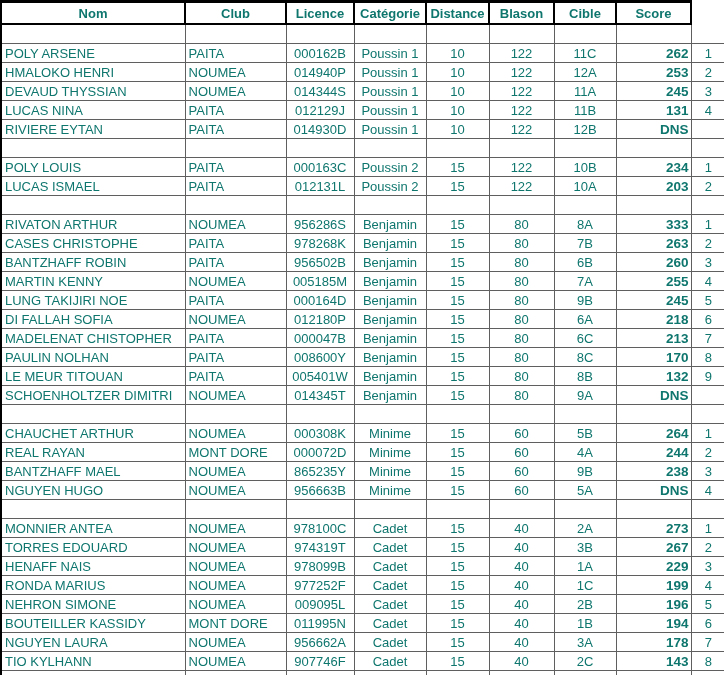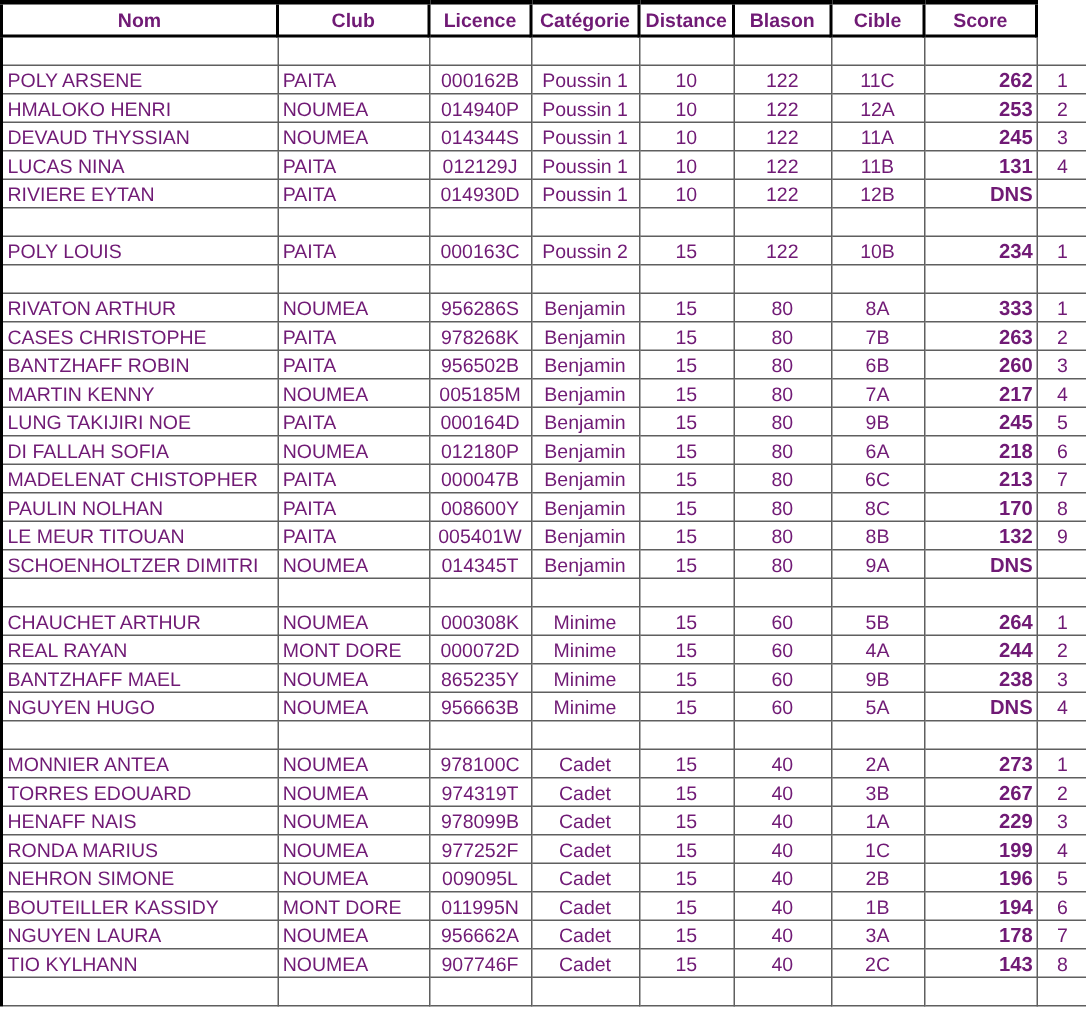--- a/index.html
+++ b/index.html
@@ -1,18 +1,18 @@
 <!DOCTYPE html>
 <html><head>
 <meta charset="utf-8">
 <style>
   html,body { margin:0; padding:0; background:#fff; }
   .sheet {
     width:724px; height:675px; overflow:hidden; background:#fff;
-    font-family:"Liberation Sans", sans-serif; color:#701a75;
+    font-family:"Liberation Sans", sans-serif; color:#0f766e;
     box-sizing:border-box;
   }
   table.results {
     border-collapse:collapse; table-layout:fixed; width:724px;
     border-left:2px solid #000;
   }
   col.c-nom{width:184px} col.c-club{width:101px} col.c-licence{width:68px}
   col.c-categorie{width:72px} col.c-distance{width:63px} col.c-blason{width:65px}
   col.c-cible{width:62px} col.c-score{width:75px} col.c-rank{width:34px}
 
@@ -143,20 +143,31 @@
           <td data-name="cell-nom">POLY LOUIS</td>
           <td data-name="cell-club">PAITA</td>
           <td data-name="cell-licence">000163C</td>
           <td data-name="cell-categorie">Poussin 2</td>
           <td data-name="cell-distance">15</td>
           <td data-name="cell-blason">122</td>
           <td data-name="cell-cible">10B</td>
           <td data-name="cell-score">234</td>
           <td data-name="cell-rank">1</td>
         </tr>
+        <tr data-name="table-row">
+          <td data-name="cell-nom">LUCAS ISMAEL</td>
+          <td data-name="cell-club">PAITA</td>
+          <td data-name="cell-licence">012131L</td>
+          <td data-name="cell-categorie">Poussin 2</td>
+          <td data-name="cell-distance">15</td>
+          <td data-name="cell-blason">122</td>
+          <td data-name="cell-cible">10A</td>
+          <td data-name="cell-score">203</td>
+          <td data-name="cell-rank">2</td>
+        </tr>
         <tr data-name="empty-row">
           <td data-name="cell-nom"></td>
           <td data-name="cell-club"></td>
           <td data-name="cell-licence"></td>
           <td data-name="cell-categorie"></td>
           <td data-name="cell-distance"></td>
           <td data-name="cell-blason"></td>
           <td data-name="cell-cible"></td>
           <td data-name="cell-score"></td>
           <td data-name="cell-rank"></td>
@@ -195,21 +206,21 @@
           <td data-name="cell-rank">3</td>
         </tr>
         <tr data-name="table-row">
           <td data-name="cell-nom">MARTIN KENNY</td>
           <td data-name="cell-club">NOUMEA</td>
           <td data-name="cell-licence">005185M</td>
           <td data-name="cell-categorie">Benjamin</td>
           <td data-name="cell-distance">15</td>
           <td data-name="cell-blason">80</td>
           <td data-name="cell-cible">7A</td>
-          <td data-name="cell-score">217</td>
+          <td data-name="cell-score">255</td>
           <td data-name="cell-rank">4</td>
         </tr>
         <tr data-name="table-row">
           <td data-name="cell-nom">LUNG TAKIJIRI NOE</td>
           <td data-name="cell-club">PAITA</td>
           <td data-name="cell-licence">000164D</td>
           <td data-name="cell-categorie">Benjamin</td>
           <td data-name="cell-distance">15</td>
           <td data-name="cell-blason">80</td>
           <td data-name="cell-cible">9B</td>

